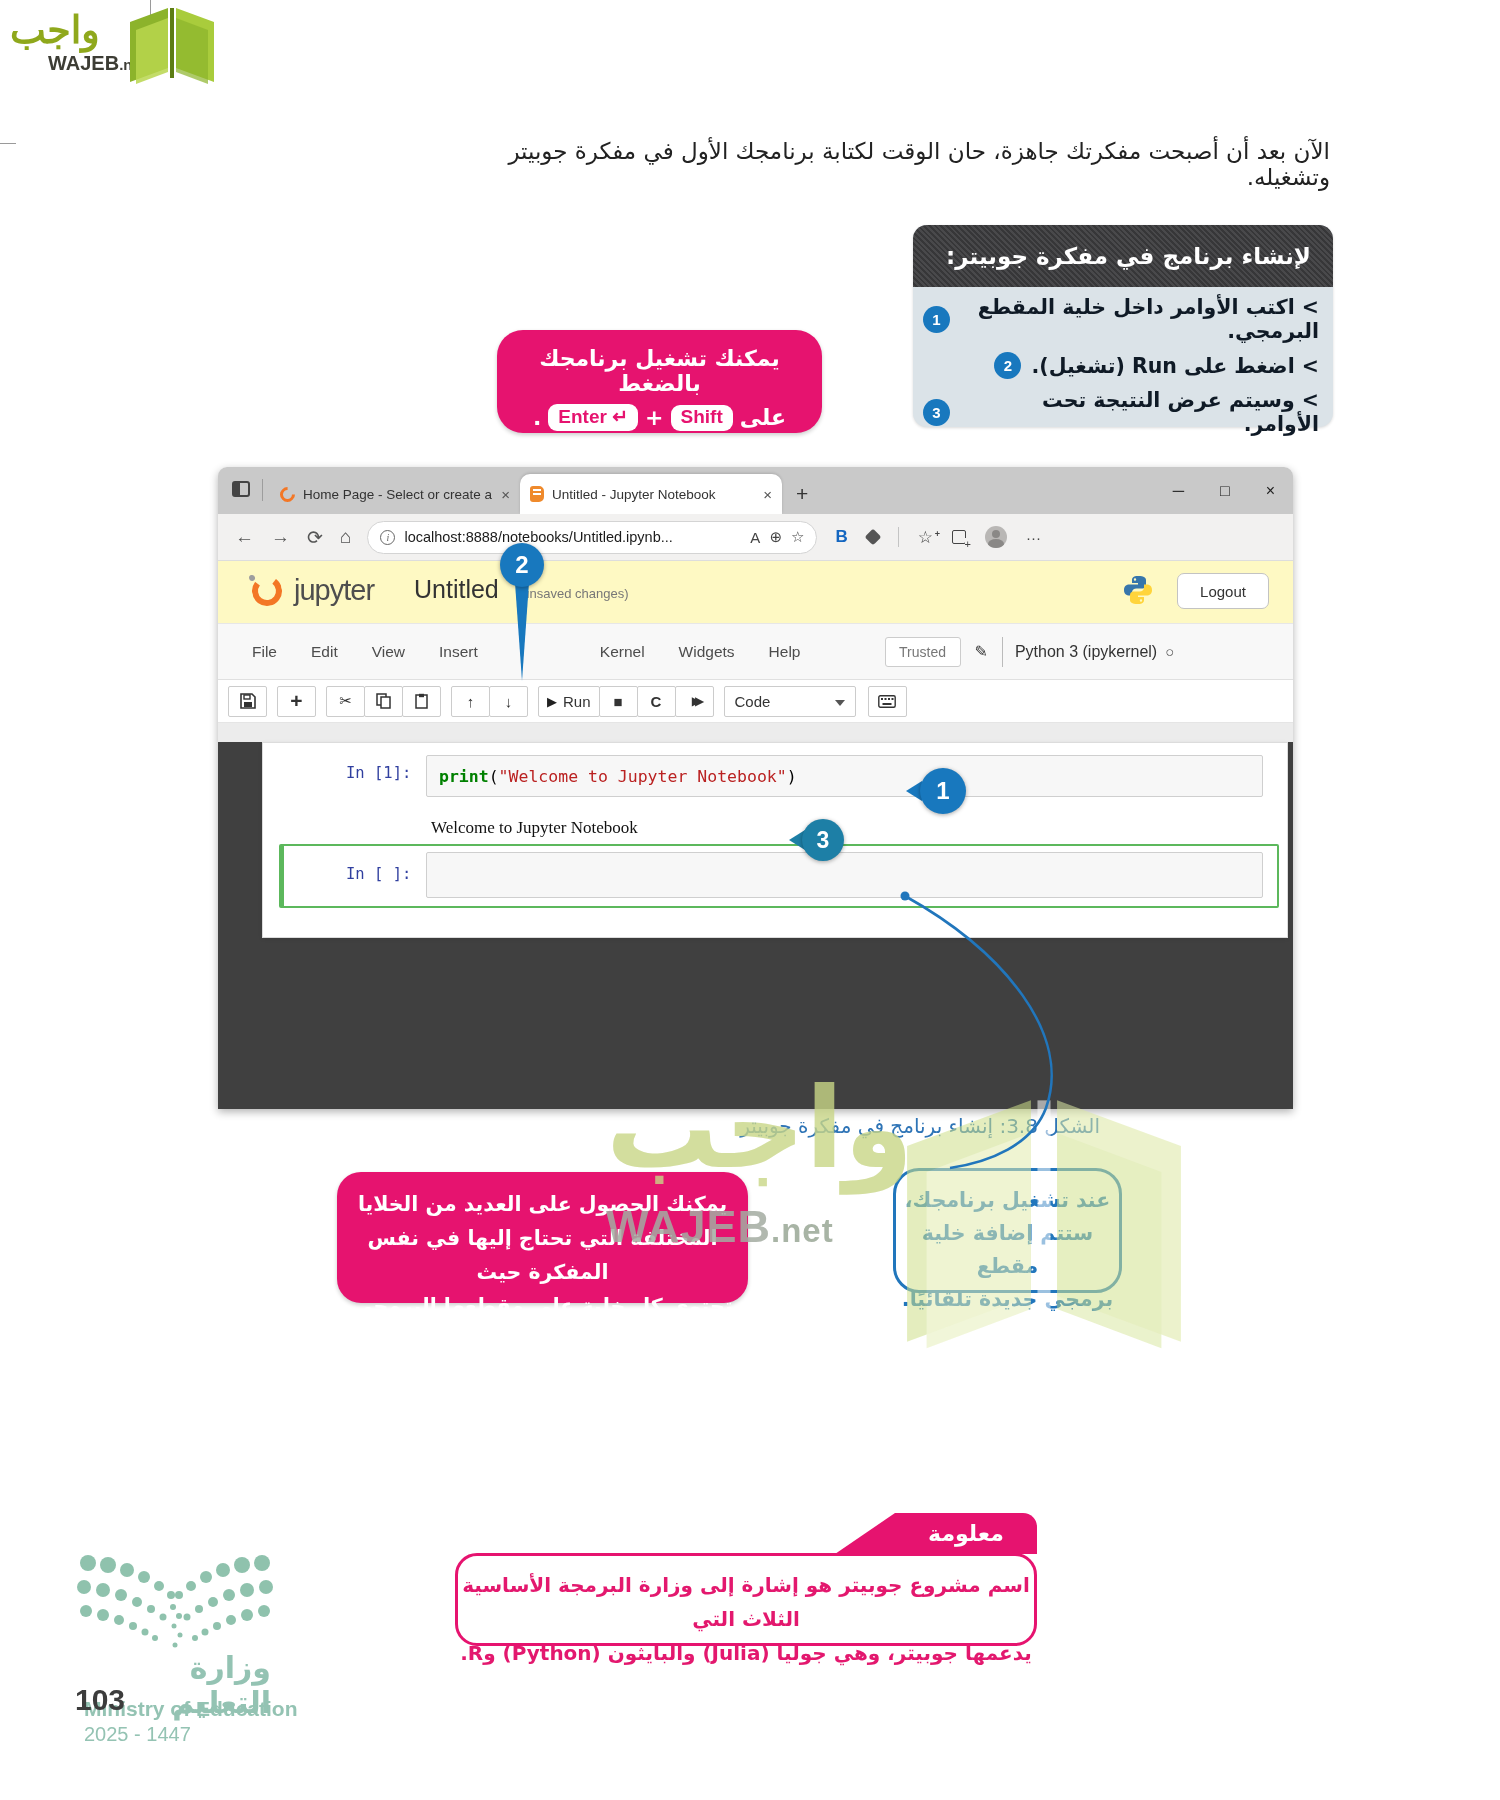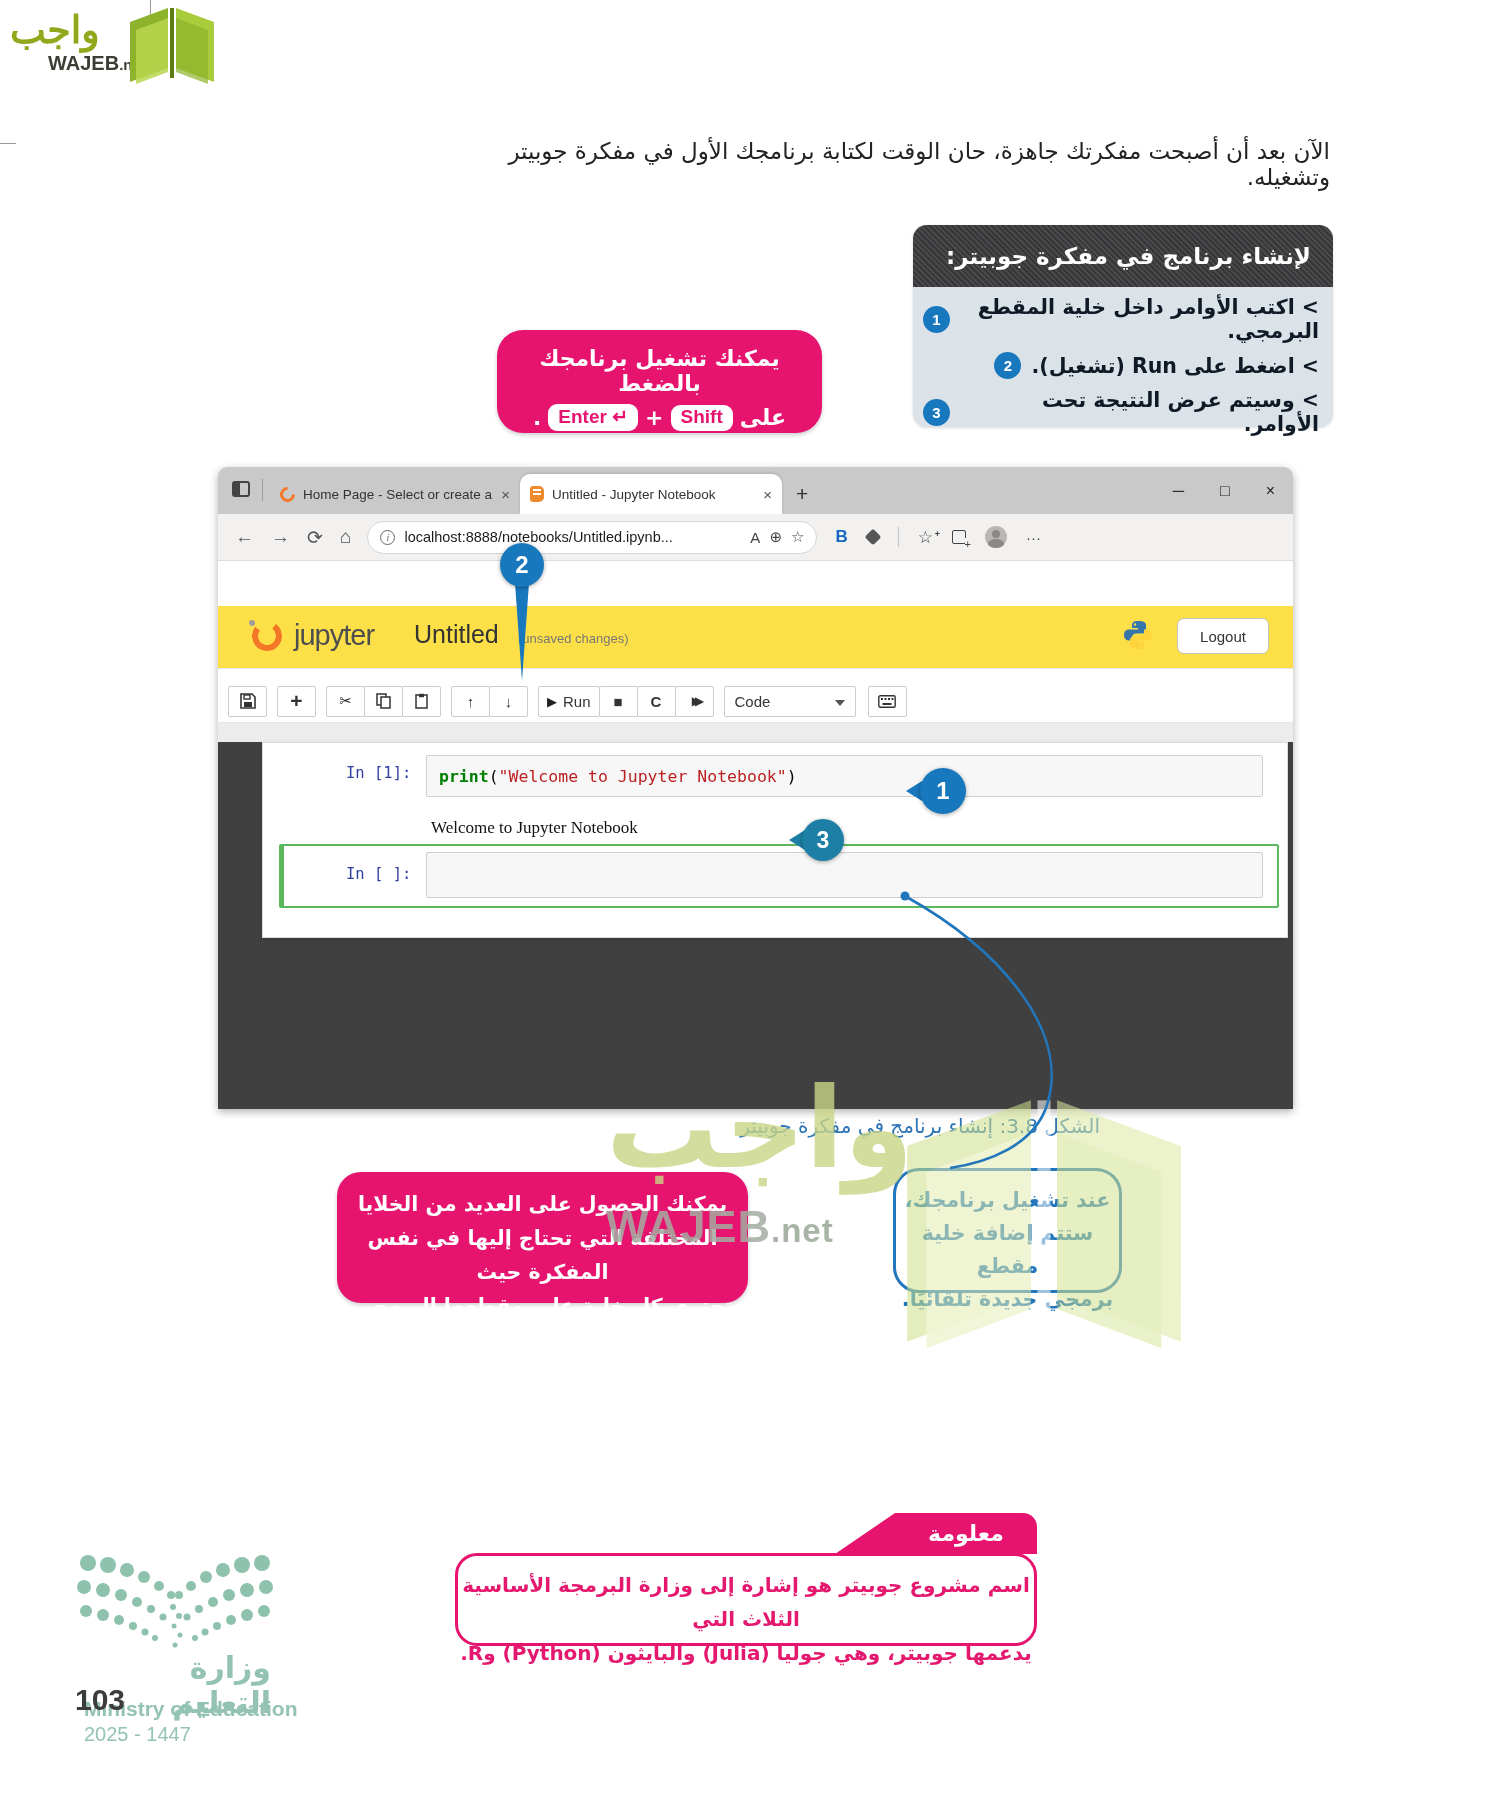--- a/index.html
+++ b/index.html
@@ -85,22 +85,22 @@
   .vdiv { width:1px; height:20px; background:#c4c4c4; }
   .fav-ic { font-size:17px; color:#444; position:relative; }
   .fav-ic b { position:absolute; right:-7px; top:2px; font-size:9px; }
   .coll-ic { width:14px; height:14px; border:1.6px solid #444; border-radius:2px; position:relative; }
   .coll-ic::before { content:"+"; position:absolute; right:-6px; bottom:-7px; font-size:11px; background:#f2f1f0; }
   .avatar { width:22px; height:22px; border-radius:50%; background:#b9b7b5; position:relative; overflow:hidden; }
   .avatar::before { content:""; position:absolute; left:7px; top:4px; width:8px; height:8px; border-radius:50%; background:#8a8886; }
   .avatar::after { content:""; position:absolute; left:3px; top:13px; width:16px; height:10px; border-radius:50% 50% 0 0; background:#8a8886; }
 
   
-  .jheader { position:absolute; left:0; top:94px; width:100%; height:63px; background:#fde047;
-             border-bottom:1px solid #e7e7e7;margin-top:45px; }
+  .jheader { position:absolute; left:0; top:94px; width:100%; height:63px; background:#fef9c3;
+             border-bottom:1px solid #e7e7e7; }
   .jlogo { position:absolute; left:34px; top:15px; width:30px; height:30px; border-radius:50%;
            border:6px solid #f37726; border-top-color:transparent; transform:rotate(-8deg); }
   .jlogo::after { content:""; position:absolute; left:-7px; top:-9px; width:6px; height:6px; border-radius:50%; background:#9e9e9e; }
   .jbrand { position:absolute; left:76px; top:13px; font-size:29px; color:#4e4e4e; letter-spacing:-1px; }
   .jtitle { position:absolute; left:196px; top:14px; font-size:25px; color:#333; }
   .jsub { position:absolute; left:300px; top:25px; font-size:13px; color:#777; }
   .pylogo { position:absolute; right:140px; top:14px; }
   .logout { position:absolute; right:24px; top:12px; width:92px; height:36px; background:#fff;
             border:1px solid #c3c3c3; border-radius:7px; font-size:15px; color:#333;
             display:flex; align-items:center; justify-content:center; }
@@ -304,20 +304,35 @@
       <div class="jbrand">jupyter</div>
       <div class="jtitle">Untitled</div>
       <div class="jsub">(unsaved changes)</div>
       <svg class="pylogo" width="30" height="30" viewBox="0 0 30 30">
         <path d="M15 1c-5 0-6 2.2-6 4v3h6v1.5H6.5C3.4 9.5 1 11 1 15s2.4 5.5 5.5 5.5H9v-3c0-2.7 2-4 4.5-4h6c2 0 3.5-1.5 3.5-3.5V5c0-1.8-1.5-4-8-4zm-3 2.3a1.2 1.2 0 110 2.4 1.2 1.2 0 010-2.4z" fill="#3776ab"></path>
         <path d="M15 29c5 0 6-2.2 6-4v-3h-6v-1.5h8.5c3.1 0 5.5-1.5 5.5-5.5s-2.4-5.5-5.5-5.5H21v3c0 2.7-2 4-4.5 4h-6c-2 0-3.5 1.5-3.5 3.5V25c0 1.8 1.5 4 8 4zm3-2.3a1.2 1.2 0 110-2.4 1.2 1.2 0 010 2.4z" fill="#ffd43b"></path>
       </svg>
       <div class="logout">Logout</div>
     </div>
 
+    <div class="jmenu">
+      <span class="mitem">File</span>
+      <span class="mitem">Edit</span>
+      <span class="mitem">View</span>
+      <span class="mitem">Insert</span>
+      <span class="menu-gap"></span>
+      <span class="mitem">Kernel</span>
+      <span class="mitem">Widgets</span>
+      <span class="mitem">Help</span>
+      <span class="trusted">Trusted</span>
+      <span class="pencil">✎</span>
+      <span class="menu-div"></span>
+      <span class="kernel-name">Python 3 (ipykernel)</span>
+      <span class="kernel-dot">○</span>
+    </div>
 
     <div class="jtoolbar">
       <div class="grp">
         <span class="tbtn">
           <svg width="16" height="16" viewBox="0 0 16 16">
               <path d="M1 1h11l3 3v11H1z" fill="none" stroke="#333" stroke-width="1.6"></path>
               <rect x="4" y="9" width="8" height="5" fill="#333"></rect>
               <rect x="4" y="2" width="6" height="4" fill="none" stroke="#333" stroke-width="1.4"></rect>
             </svg>
         </span>

